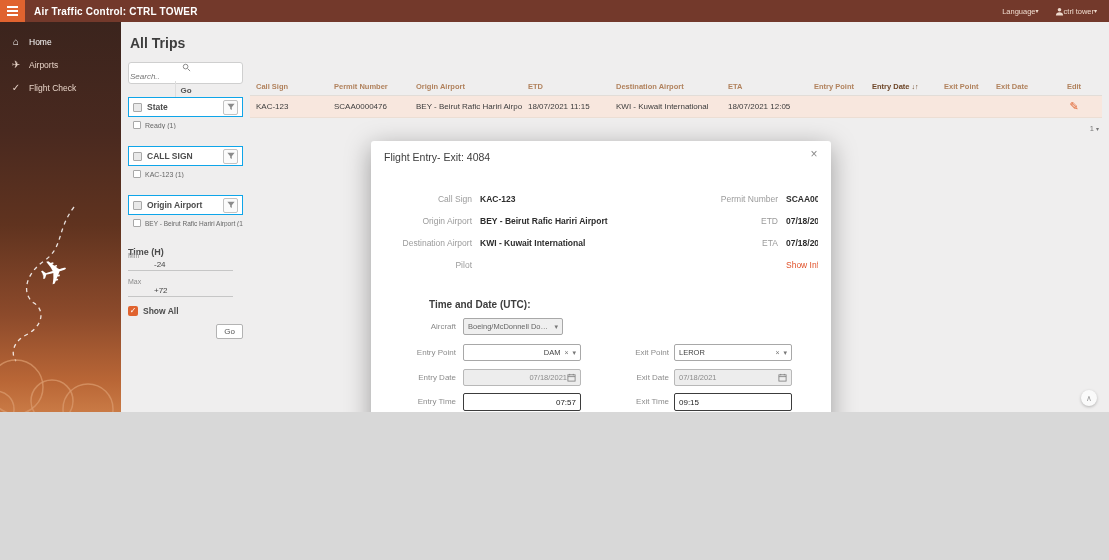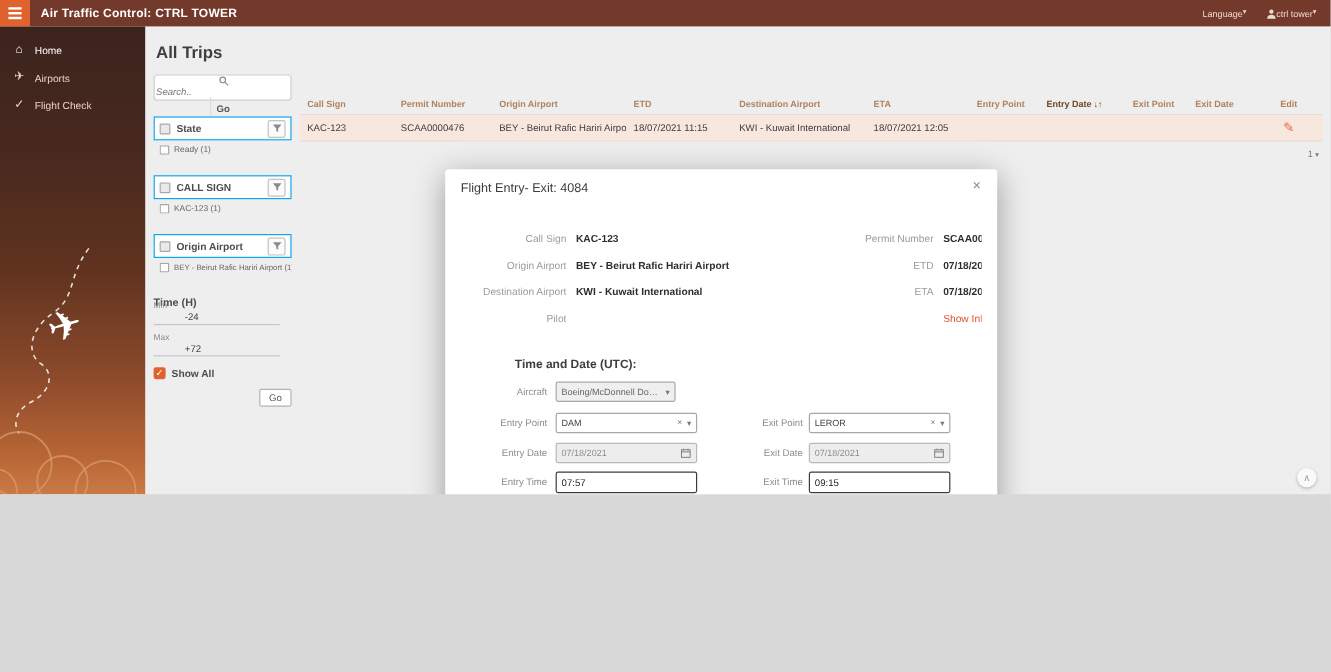--- a/index.html
+++ b/index.html
@@ -76,21 +76,21 @@
 
   .flabel { position:absolute; font-size:8px; color:#8c8c8c; text-align:right; white-space:nowrap; }
   .flabel.l { left:13px; width:72px; }
   .flabel.r { left:214px; width:84px; }
   .ctrl { position:absolute; height:17px; display:flex; align-items:center; border:1px solid #a8a8a8; border-radius:2px; background:#fff; font-size:7.5px; color:#444; padding:0 4px; }
   .ctrl .grow { flex:1; white-space:nowrap; overflow:hidden; text-overflow:ellipsis; }
   .ctrl .mini { font-size:7px; color:#777; margin-left:4px; cursor:pointer; }
   .ctrl.gray { background:#efefef; color:#666; }
   .ctrl.datebox { background:#ededed; border-color:#b8b8b8; color:#8c8c8c; }
   .time-input { position:absolute; height:18px; width:118px; border:1.5px solid #3c3c3c; border-radius:2px; font-size:8px; color:#222; padding:0 4px; outline:none; background:#fff; font-family:inherit; }
-  .cl { left:92px; width:118px; }
+  .cl { left:92px; width:118px;text-align:right; }
   .cr { left:303px; width:118px; }
   .cancel-btn { position:absolute; left:13px; bottom:9px; height:17px; padding:0 8px; background:#fff; border:1px solid #9c9c9c; border-radius:2px; font-size:8px; color:#444; cursor:pointer; font-family:inherit; }
   .save-btn { position:absolute; right:13px; bottom:9px; height:17px; padding:0 9px; background:#e0632f; border:none; border-radius:2px; font-size:8px; font-weight:bold; color:#fff; cursor:pointer; font-family:inherit;text-decoration:underline; }
 </style>
 </head>
 <body>
 
 <div class="screen">
 
   <div class="topbar">

